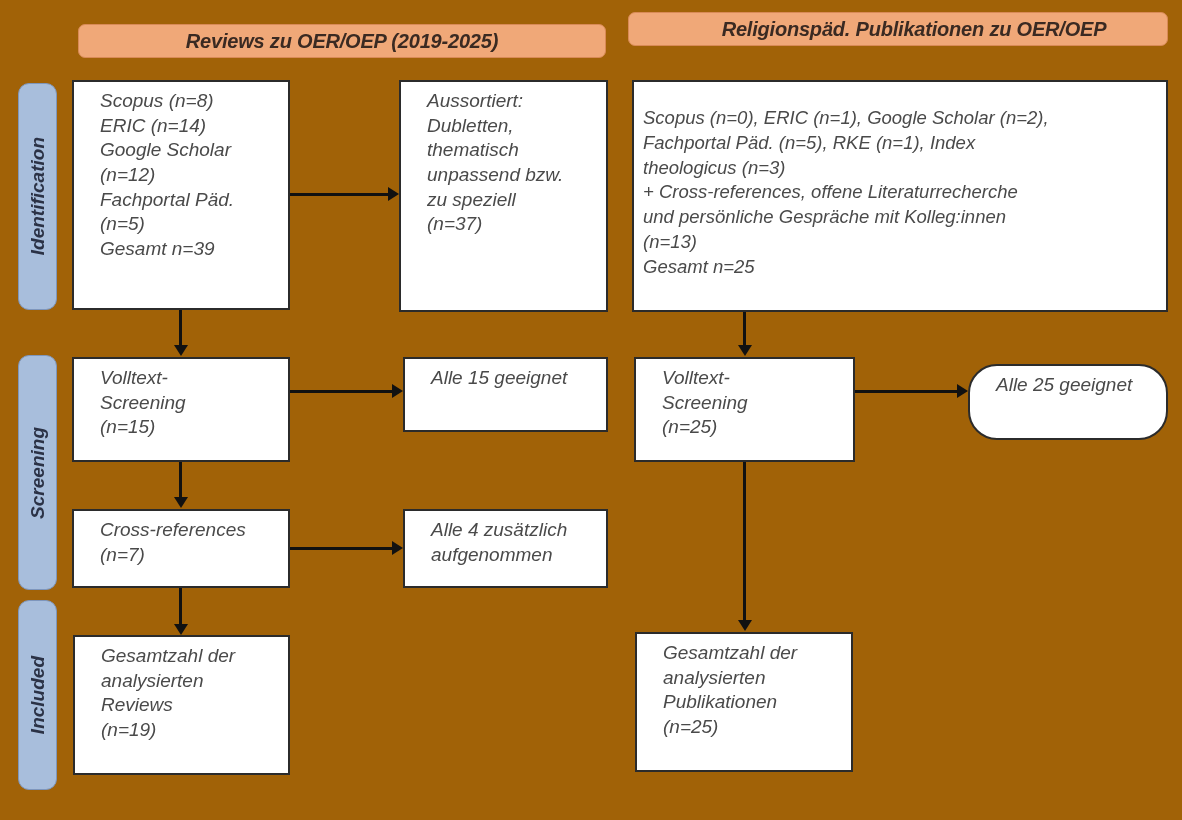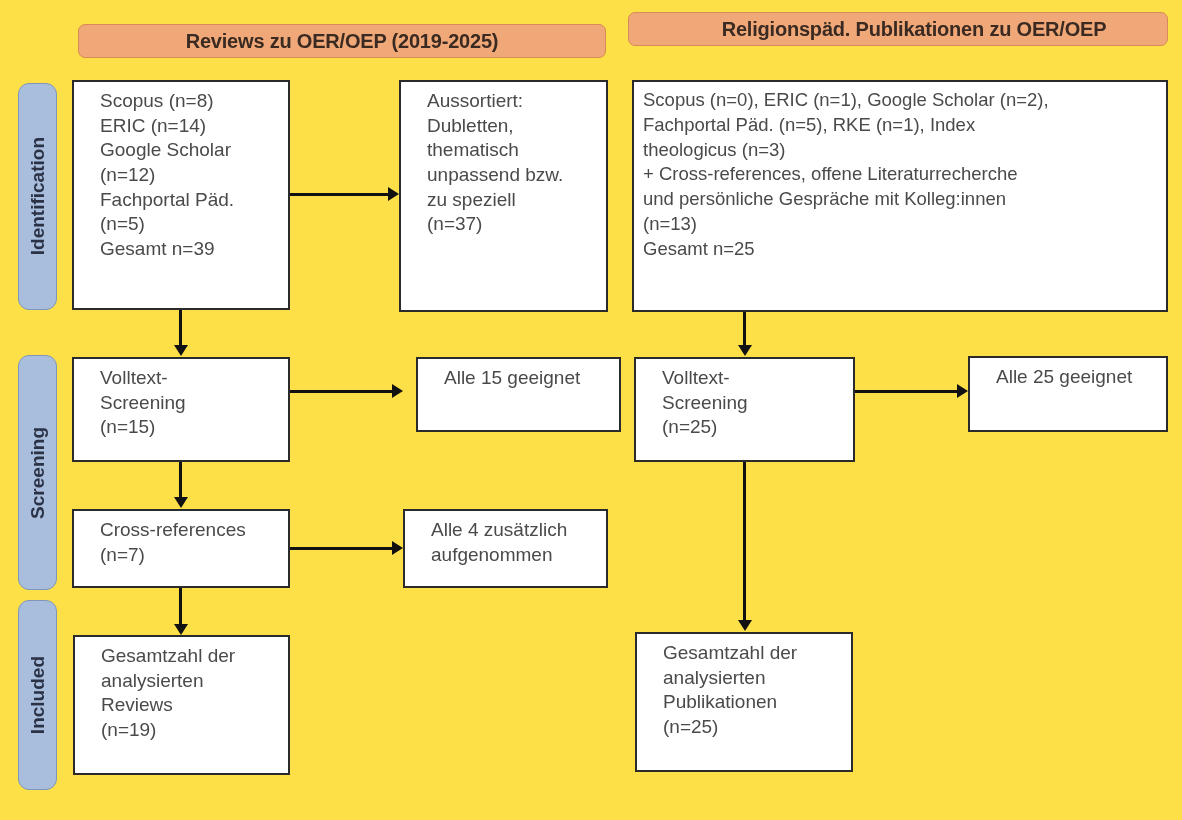--- a/index.html
+++ b/index.html
@@ -7,22 +7,23 @@
     padding: 0;
     background: #ffffff;
   }
   body {
     font-family: "Liberation Sans", sans-serif;
   }
   #canvas {
     position: relative;
     width: 1182px;
     height: 820px;
-    background: #fde047;
+    background: #a16207;
     overflow: hidden;
+    font-style: italic;
   }
 
   
   .col-header {
     position: absolute;
     background: #F0A878;
     border: 1px solid #D98A56;
     border-radius: 7px;
     display: flex;
     align-items: center;
@@ -65,21 +66,21 @@
     padding: 7px 6px 6px 26px;
     font-size: 19px;
     line-height: 1.30;
     color: #4a4a4a;
     white-space: pre-line;
     overflow: hidden;
   }
   .box.wide {
     font-size: 18.5px;
     line-height: 1.34;
-    padding: 6px 6px 6px 9px;
+    padding: 24px 6px 6px 9px;
   }
 
   
   .conn {
     position: absolute;
     background: #111111;
   }
   .conn-v { width: 3px; }
   .conn-h { height: 3px; }
 
@@ -133,21 +134,21 @@
 Dubletten,
 thematisch
 unpassend bzw.
 zu speziell
 (n=37)</div>
 
   <div class="box" style="left:72px; top:357px; width:218px; height:105px;">Volltext-
 Screening
 (n=15)</div>
 
-  <div class="box" style="left:403px; top:357px; width:205px; height:75px;margin-left:13px;">Alle 15 geeignet</div>
+  <div class="box" style="left:403px; top:357px; width:205px; height:75px;">Alle 15 geeignet</div>
 
   <div class="box" style="left:72px; top:509px; width:218px; height:79px;">Cross-references
 (n=7)</div>
 
   <div class="box" style="left:403px; top:509px; width:205px; height:79px;">Alle 4 zusätzlich
 aufgenommen</div>
 
   <div class="box" style="left:73px; top:635px; width:217px; height:140px;">Gesamtzahl der
 analysierten
 Reviews
@@ -158,21 +159,21 @@
 theologicus (n=3)
 + Cross-references, offene Literaturrecherche
 und persönliche Gespräche mit Kolleg:innen
 (n=13)
 Gesamt n=25</div>
 
   <div class="box" style="left:634px; top:357px; width:221px; height:105px;">Volltext-
 Screening
 (n=25)</div>
 
-  <div class="box" style="left:968px; top:356px; width:200px; height:76px;">Alle 25 geeignet</div>
+  <div class="box" style="left:968px; top:364px; width:200px; height:76px;border-radius:29px;">Alle 25 geeignet</div>
 
   <div class="box" style="left:635px; top:632px; width:218px; height:140px;">Gesamtzahl der
 analysierten
 Publikationen
 (n=25)</div>
 
   <div class="conn conn-h" style="left:290px; top:193px; width:100px;"></div>
   <div class="arrow-right" style="left:388px; top:187px;"></div>
 
   <div class="conn conn-v" style="left:179px; top:310px; width:3px; height:37px;"></div>

